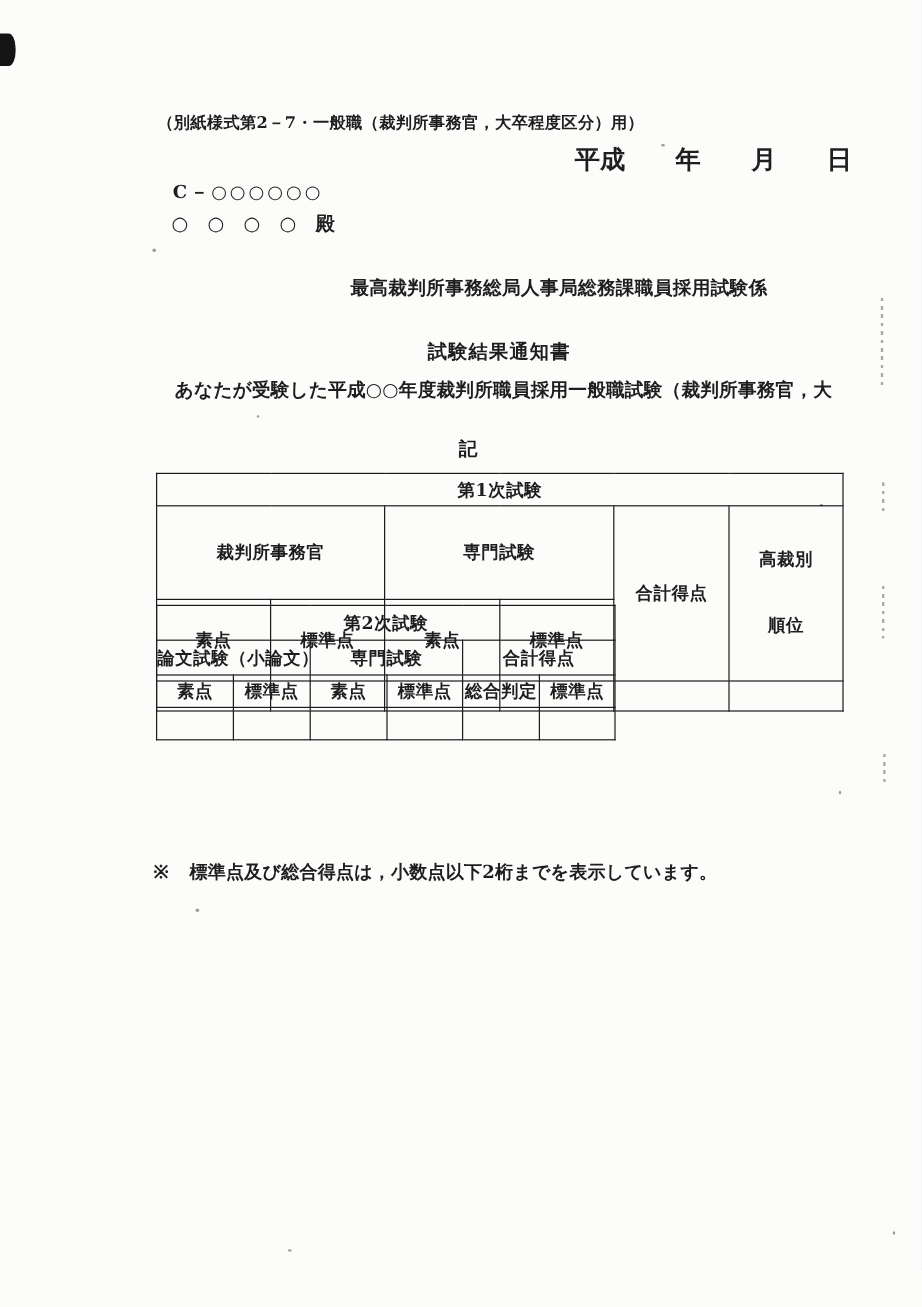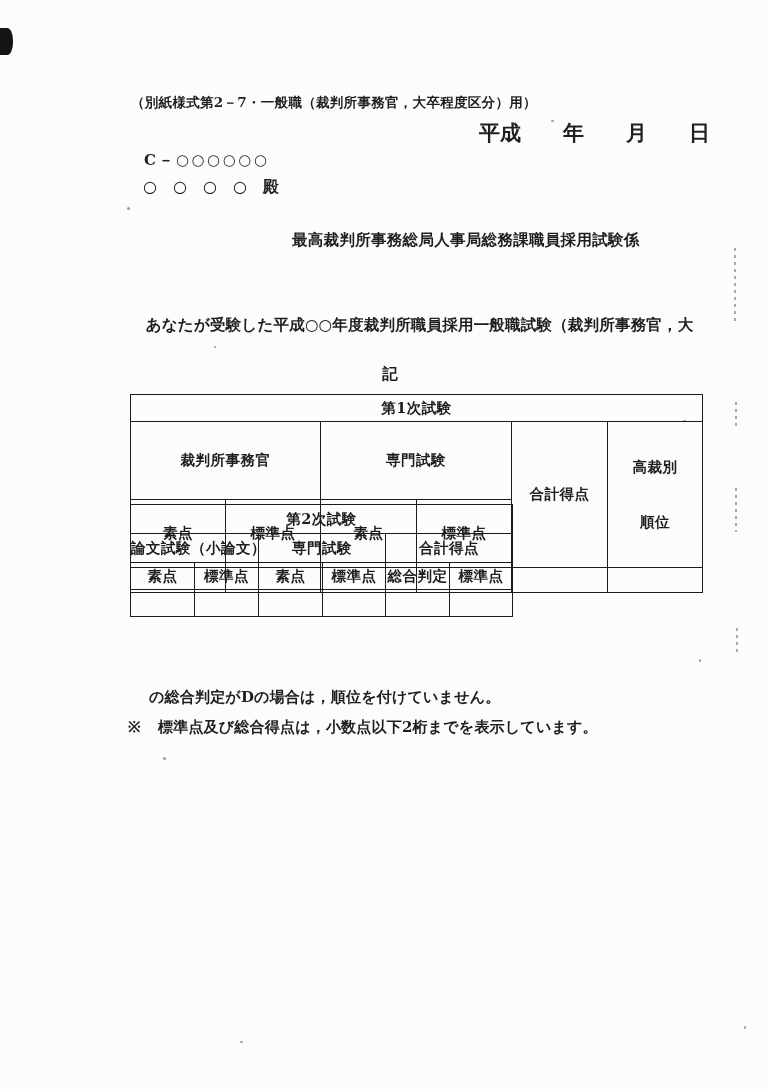--- a/index.html
+++ b/index.html
@@ -71,20 +71,21 @@
   <div class="speck" style="left:699px;top:659px;width:2px;height:3px;"></div>
   <div class="speck" style="left:240px;top:1041px;width:3px;height:2px;"></div>
   <div class="speck" style="left:744px;top:1026px;width:2px;height:3px;"></div>
 
   <div class="abs format-note">（別紙様式第2－7・一般職（裁判所事務官，大卒程度区分）用）</div>
   <div class="abs date-line">平成　　年　　月　　日</div>
   <div class="abs applicant">C－○○○○○○</div>
   <div class="abs addressee">○　○　○　○　殿</div>
   <div class="abs sender">最高裁判所事務総局人事局総務課職員採用試験係</div>
 
+  <div class="abs doc-title">試験結果通知書</div>
   <div class="abs body1">　あなたが受験した平成○○年度裁判所職員採用一般職試験（裁判所事務官，大</div>
   <div class="abs record">記</div>
 
   <table class="abs tbl1" style="width:572px;">
     <colgroup><col style="width:95px"><col style="width:95px"><col style="width:96px"><col style="width:95px"><col style="width:96px"><col style="width:95px"></colgroup>
     <tbody><tr style="height:27px;">
       <td colspan="6">第1次試験</td>
     </tr>
     <tr style="height:31px;">
       <td colspan="2">裁判所事務官</td>
@@ -133,16 +134,15 @@
       <td></td>
       <td></td>
       <td></td>
       <td></td>
       <td></td>
       <td></td>
     </tr>
   </tbody></table>
 
 
-  <div class="abs note n1b"><span>の総合判定がDの場合は，順位を付けていません。</span></div>
   <div class="abs note n2"><span class="marker">※</span><span>標準点及び総合得点は，小数点以下2桁までを表示しています。</span></div>
 
 </div>
 
 </body></html>

